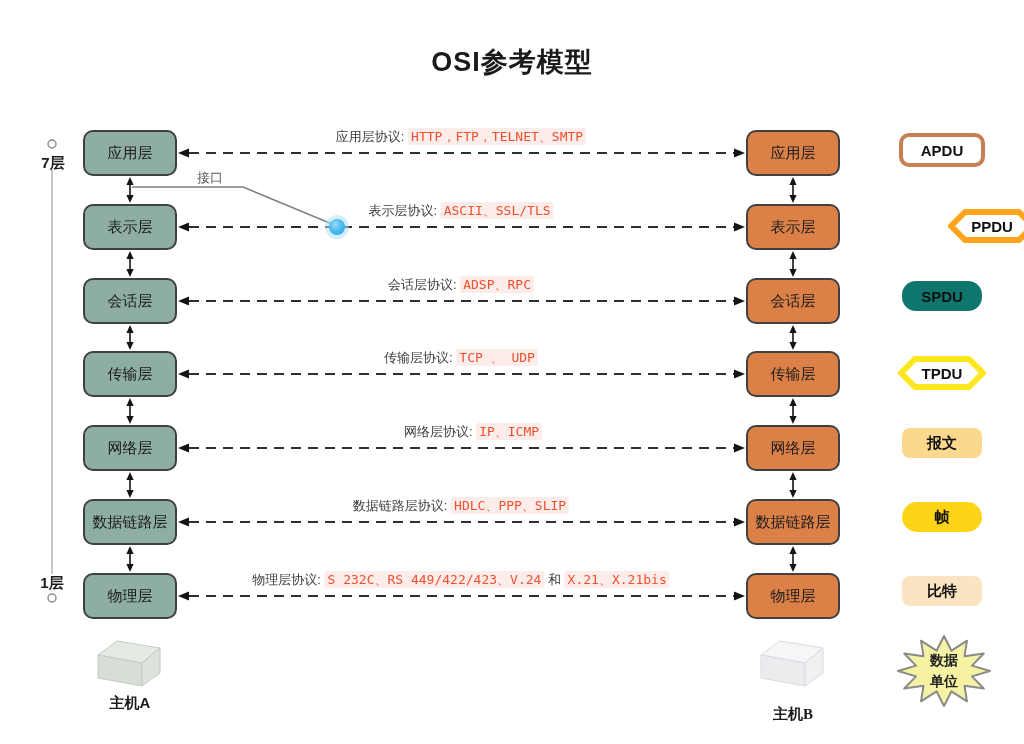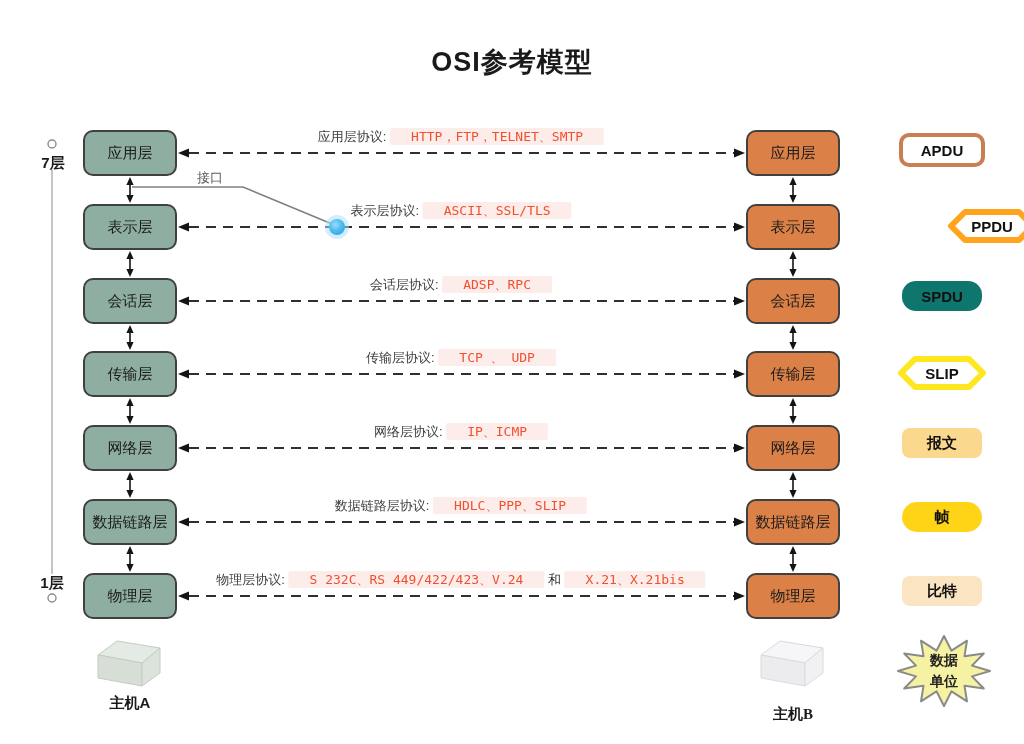--- a/index.html
+++ b/index.html
@@ -3,21 +3,21 @@
 <meta charset="utf-8">
 <style>
   html,body{margin:0;padding:0;background:#fff;}
   #canvas{position:relative;width:1024px;height:744px;background:#ffffff;overflow:hidden;
           font-family:"Liberation Sans","DejaVu Sans",sans-serif;}
   #wires{position:absolute;left:0;top:0;width:1024px;height:744px;}
   .title{position:absolute;left:0;right:0;top:44px;text-align:center;font-size:27px;font-weight:bold;color:#1a1a1a;letter-spacing:1px;}
   .layer-box{position:absolute;width:94px;height:46px;border:2px solid #404040;border-radius:10px;
              display:flex;align-items:center;justify-content:center;font-size:15px;color:#1a1a1a;box-sizing:border-box;}
   .annotation{position:absolute;transform:translate(-50%,-100%);white-space:nowrap;font-size:13px;color:#3d3d3d;}
-  .annotation .code{font-family:"DejaVu Sans Mono","Liberation Mono",monospace;color:#f1502f;background:#fdedea;padding:1px 21px;border-radius:2px;}
+  .annotation .code{font-family:"DejaVu Sans Mono","Liberation Mono",monospace;color:#f1502f;background:#fdedea;padding:1px 3px;border-radius:2px;}
   .annotation .plain{color:#333;}
   .badge-wrap{position:absolute;width:96px;height:40px;transform:translate(-50%,-50%);display:flex;align-items:flex-start;justify-content:center;}
   .badge-solid{min-width:64px;padding:0 8px;height:30px;display:flex;align-items:center;justify-content:center;
                font-weight:bold;font-size:15px;color:#111;}
   .badge-outline{min-width:58px;padding:0 10px;height:26px;display:flex;align-items:center;justify-content:center;
                  font-weight:bold;font-size:15px;color:#111;background:#fff;border-radius:10px;}
   .badge-hex{position:relative;width:92px;height:38px;display:flex;align-items:center;justify-content:center;}
   .badge-hex svg{position:absolute;left:0;top:0;}
   .badge-hex span{position:relative;font-weight:bold;font-size:15px;color:#111;}
   .float-label{position:absolute;transform:translate(-50%,-50%);white-space:nowrap;}
@@ -140,26 +140,26 @@
         <div class="badge-solid" style="background: #0f766e; border-radius: 14px;">SPDU</div>
       </div>
       <div class="layer-box" style="left: 83px; top: 351px; background: rgb(142, 174, 161);">传输层</div>
       <div class="layer-box" style="left: 746px; top: 351px; background: rgb(219, 129, 72);">传输层</div>
       <div class="annotation" style="left: 461px; top: 367px;"><span class="">传输层协议: </span><span class="code">TCP 、 UDP</span></div>
       <div class="badge-wrap" style="left: 942px; top: 374px;">
         <div class="badge-hex">
           <svg width="92" height="38" viewBox="0 0 92 38">
       <polygon points="5,19 19,5 73,5 87,19 73,33 19,33" fill="#fff" stroke="#FFE71F" stroke-width="6" stroke-linejoin="round"></polygon>
           </svg>
-      <span>SLIP</span>
+      <span>TPDU</span>
         </div>
       </div>
       <div class="layer-box" style="left: 83px; top: 425px; background: rgb(142, 174, 161);">网络层</div>
       <div class="layer-box" style="left: 746px; top: 425px; background: rgb(219, 129, 72);">网络层</div>
-      <div class="annotation" style="left: 461px; top: 441px;"><span class="">网络层协议: </span><span class="code">IP、ICMP</span></div>
+      <div class="annotation" style="left: 473px; top: 441px;"><span class="">网络层协议: </span><span class="code">IP、ICMP</span></div>
       <div class="badge-wrap" style="left: 942px; top: 448px;">
         <div class="badge-solid" style="background: rgb(250, 217, 142); border-radius: 8px;">报文</div>
       </div>
       <div class="layer-box" style="left: 83px; top: 499px; background: rgb(142, 174, 161);">数据链路层</div>
       <div class="layer-box" style="left: 746px; top: 499px; background: rgb(219, 129, 72);">数据链路层</div>
       <div class="annotation" style="left: 461px; top: 515px;"><span class="">数据链路层协议: </span><span class="code">HDLC、PPP、SLIP</span></div>
       <div class="badge-wrap" style="left: 942px; top: 522px;">
         <div class="badge-solid" style="background: rgb(255, 212, 22); border-radius: 16px;">帧</div>
       </div>
       <div class="layer-box" style="left: 83px; top: 573px; background: rgb(142, 174, 161);">物理层</div>

